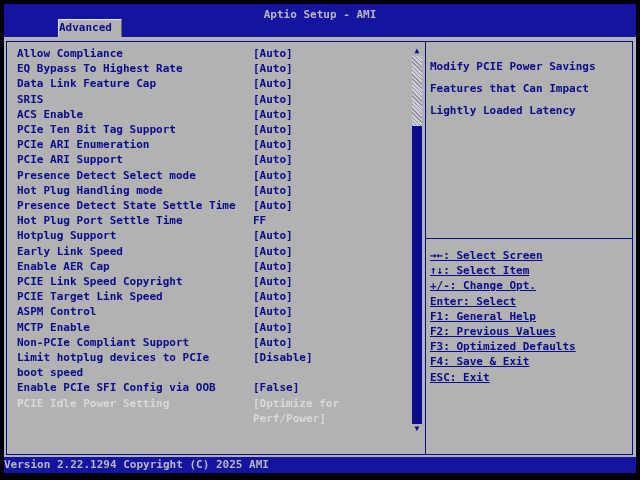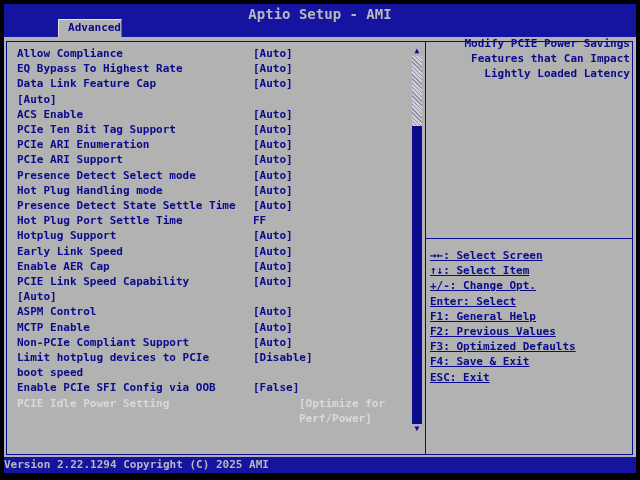--- a/index.html
+++ b/index.html
@@ -2,40 +2,40 @@
 <html><head>
 <meta charset="utf-8">
 <style>
   html,body{margin:0;padding:0;background:#000;}
   #screen{
     position:relative;width:640px;height:480px;background:#000;overflow:hidden;
     font-family:"DejaVu Sans Mono", monospace;font-size:11px;font-weight:bold;
     -webkit-font-smoothing:none;
   }
   .header{position:absolute;left:4px;top:4px;width:632px;height:33px;background:var(--blue);}
-  .title{padding-top:4px;text-align:center;color:var(--lightgray);font-size:14px;line-height:13px;}
+  .title{padding-top:4px;text-align:center;color:var(--lightgray);font-size:11px;line-height:13px;}
   .tab{
     position:absolute;left:58px;top:19px;width:64px;height:18px;box-sizing:border-box;
-    background:var(--gray);color:var(--navy);text-align:right;line-height:16px;
+    background:var(--gray);color:var(--navy);text-align:left;line-height:16px;
     border-top:1px solid #e2e2e2;border-left:1px solid #e2e2e2;border-right:1px solid #6a6a6a;
   }
   .main{position:absolute;left:4px;top:37px;width:632px;height:420px;background:var(--gray);}
   .panel-outline{position:absolute;left:6px;top:41px;width:627px;height:414px;box-sizing:border-box;border:1px solid var(--navy);}
   .vdivider{position:absolute;left:425px;top:41px;width:1px;height:414px;background:var(--navy);}
   .hdivider{position:absolute;left:426px;top:238px;width:207px;height:1px;background:var(--navy);}
   #settings-list{position:absolute;left:17px;top:46px;width:395px;color:var(--navy);}
   .row{display:flex;line-height:15.2px;}
   .row .lbl{width:236px;flex:none;white-space:pre-line;}
   .row .val{flex:1;white-space:pre-line;}
-  .row.selected{color:var(--sel);gap:46px;}
+  .row.selected{color:var(--sel);}
   .scrollbar{position:absolute;left:412px;top:46px;width:10px;height:388px;display:flex;flex-direction:column;}
   .sb-arrow{height:10px;flex:none;color:var(--navy);font-size:8px;line-height:10px;text-align:center;}
   .sb-hatch{height:70px;flex:none;background:repeating-linear-gradient(45deg,#8f8fa2 0 1px,#cfcfda 1px 3px);}
   .sb-thumb{flex:1;background:var(--navy);}
-  .help{position:absolute;left:430px;top:36px;width:200px;color:var(--navy);line-height:15px;white-space:pre-line;text-align:right;}
+  .help{position:absolute;left:430px;top:56px;width:200px;color:var(--navy);line-height:22px;white-space:pre-line;}
   #keys-list{position:absolute;left:430px;top:248px;width:200px;color:var(--navy);text-decoration:underline;}
   .keyline{line-height:15.2px;white-space:pre;}
   .footer{
     position:absolute;left:4px;top:457px;width:632px;height:16px;background:var(--blue);
     color:var(--lightgray);text-align:left;line-height:16px;
   }
 </style>
 </head>
 <body>
 
@@ -56,20 +56,21 @@
       </div>
       <div class="row">
         <span class="lbl">EQ Bypass To Highest Rate</span>
         <span class="val">[Auto]</span>
       </div>
       <div class="row">
         <span class="lbl">Data Link Feature Cap</span>
         <span class="val">[Auto]</span>
       </div>
       <div class="row">
+        <span class="lbl">SRIS</span>
         <span class="val">[Auto]</span>
       </div>
       <div class="row">
         <span class="lbl">ACS Enable</span>
         <span class="val">[Auto]</span>
       </div>
       <div class="row">
         <span class="lbl">PCIe Ten Bit Tag Support</span>
         <span class="val">[Auto]</span>
       </div>
@@ -103,24 +104,25 @@
       </div>
       <div class="row">
         <span class="lbl">Early Link Speed</span>
         <span class="val">[Auto]</span>
       </div>
       <div class="row">
         <span class="lbl">Enable AER Cap</span>
         <span class="val">[Auto]</span>
       </div>
       <div class="row">
-        <span class="lbl">PCIE Link Speed Capability</span>
+        <span class="lbl">PCIE Link Speed Copyright</span>
         <span class="val">[Auto]</span>
       </div>
       <div class="row">
+        <span class="lbl">PCIE Target Link Speed</span>
         <span class="val">[Auto]</span>
       </div>
       <div class="row">
         <span class="lbl">ASPM Control</span>
         <span class="val">[Auto]</span>
       </div>
       <div class="row">
         <span class="lbl">MCTP Enable</span>
         <span class="val">[Auto]</span>
       </div>

